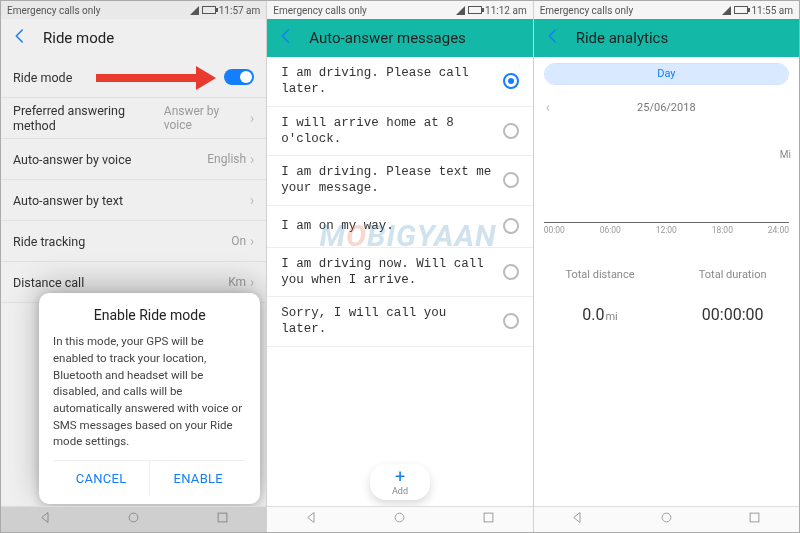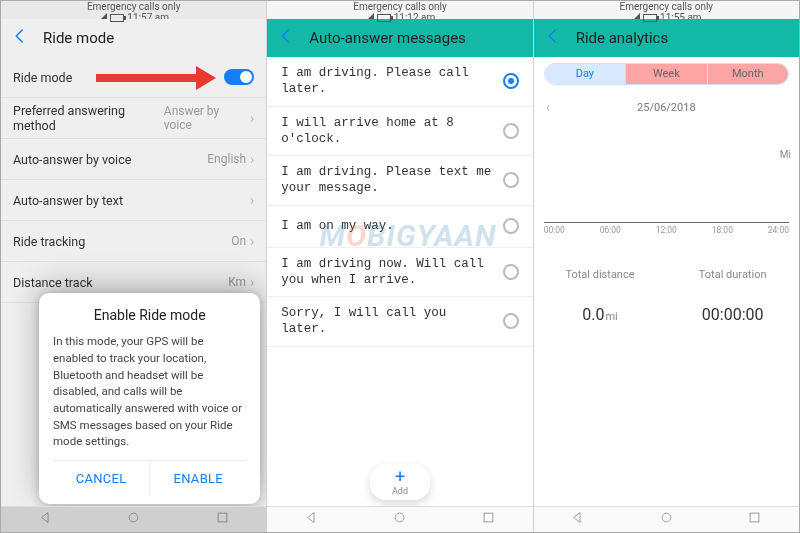--- a/index.html
+++ b/index.html
@@ -34,21 +34,20 @@
   
   .statusbar {
     height: 18px;
     display: flex;
     align-items: center;
     justify-content: space-between;
     padding: 0 6px;
     font-size: 10px;
     color: #555;
     background: #f5f5f5;
-    flex-direction: column;
   }
   .screen1 .statusbar { background: #e9e9e9; color:#555;}
   .status-icons { display:flex; align-items:center; gap:3px; }
   .batt { width:14px; height:8px; border:1px solid #555; position:relative;}
   .batt:after{content:"";position:absolute;right:-3px;top:1px;width:2px;height:4px;background:#555;}
   .sig { display:inline-block;width:0;height:0;border-style:solid;border-width:0 0 9px 9px;border-color:transparent transparent #555 transparent;}
 
   
   .header {
     height: 38px;
@@ -144,21 +143,21 @@
     display:inline-flex; flex-direction:column; align-items:center; justify-content:center;
     width:60px; padding:4px 8px;
     background:#fff; border-radius:16px;
     box-shadow:0 4px 10px rgba(0,0,0,0.15);
     font-size:9px; color:#888;
   }
   .add-plus{ color:#157efb; font-size:18px; line-height:18px;}
 
   
   .seg {
-    display:flex; margin:6px 10px 10px; border:1px solid #cfe2ff; border-radius:14px; overflow:hidden; height:22px;
+    display:flex; margin:6px 10px 10px; border:1px solid #cfe2ff; border-radius:14px; overflow:hidden; height:22px;flex-direction:column;
   }
   .seg-item{
     flex:1; text-align:center; font-size:11px; line-height:20px; color:#666; background:#fca5a5;
   }
   .seg-item.active{ background:#d9e9ff; color:#157efb;}
   .seg-item + .seg-item { border-left:1px solid #cfe2ff;}
   .date-row{ display:flex; align-items:center; justify-content:center; position:relative; height:24px; font-size:11px; color:#777;}
   .date-prev{ position:absolute; left:12px; color:#bbb; font-size:14px;}
   .mi-lbl{ text-align:right; font-size:10px; color:#888; padding-right:8px; margin-top:30px;}
   .axis{
@@ -244,21 +243,21 @@
           </span>
       </div>
       <div class="sett-row">
         <span>Ride tracking</span>
         <span class="sett-val">
             <span>On</span>
             <span class="chev">›</span>
           </span>
       </div>
       <div class="sett-row">
-        <span>Distance track</span>
+        <span>Distance call</span>
         <span class="sett-val">
             <span>Km</span>
             <span class="chev">›</span>
           </span>
       </div>
     </div>
 
     <div class="arrow-h">
       <div class="shaft"></div>
         <div class="head"></div>

